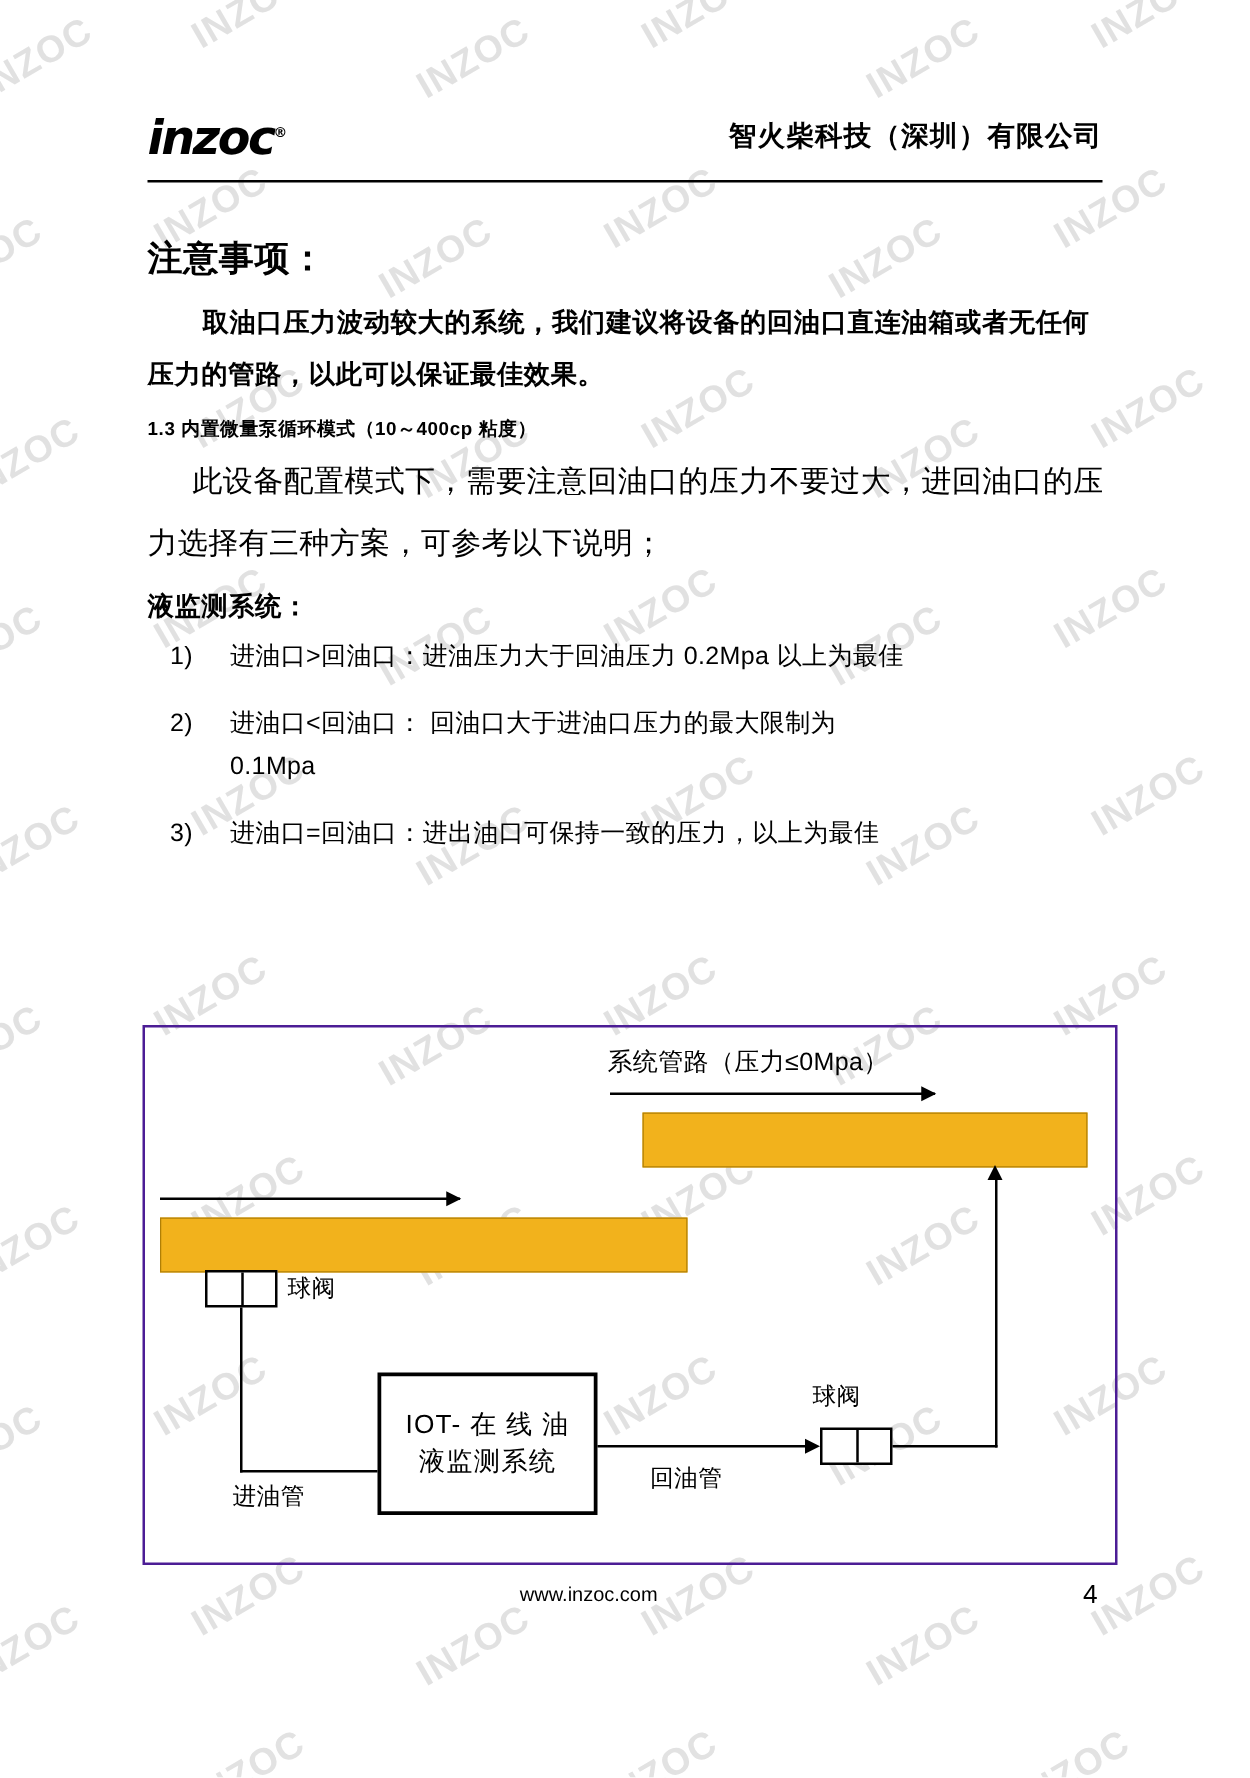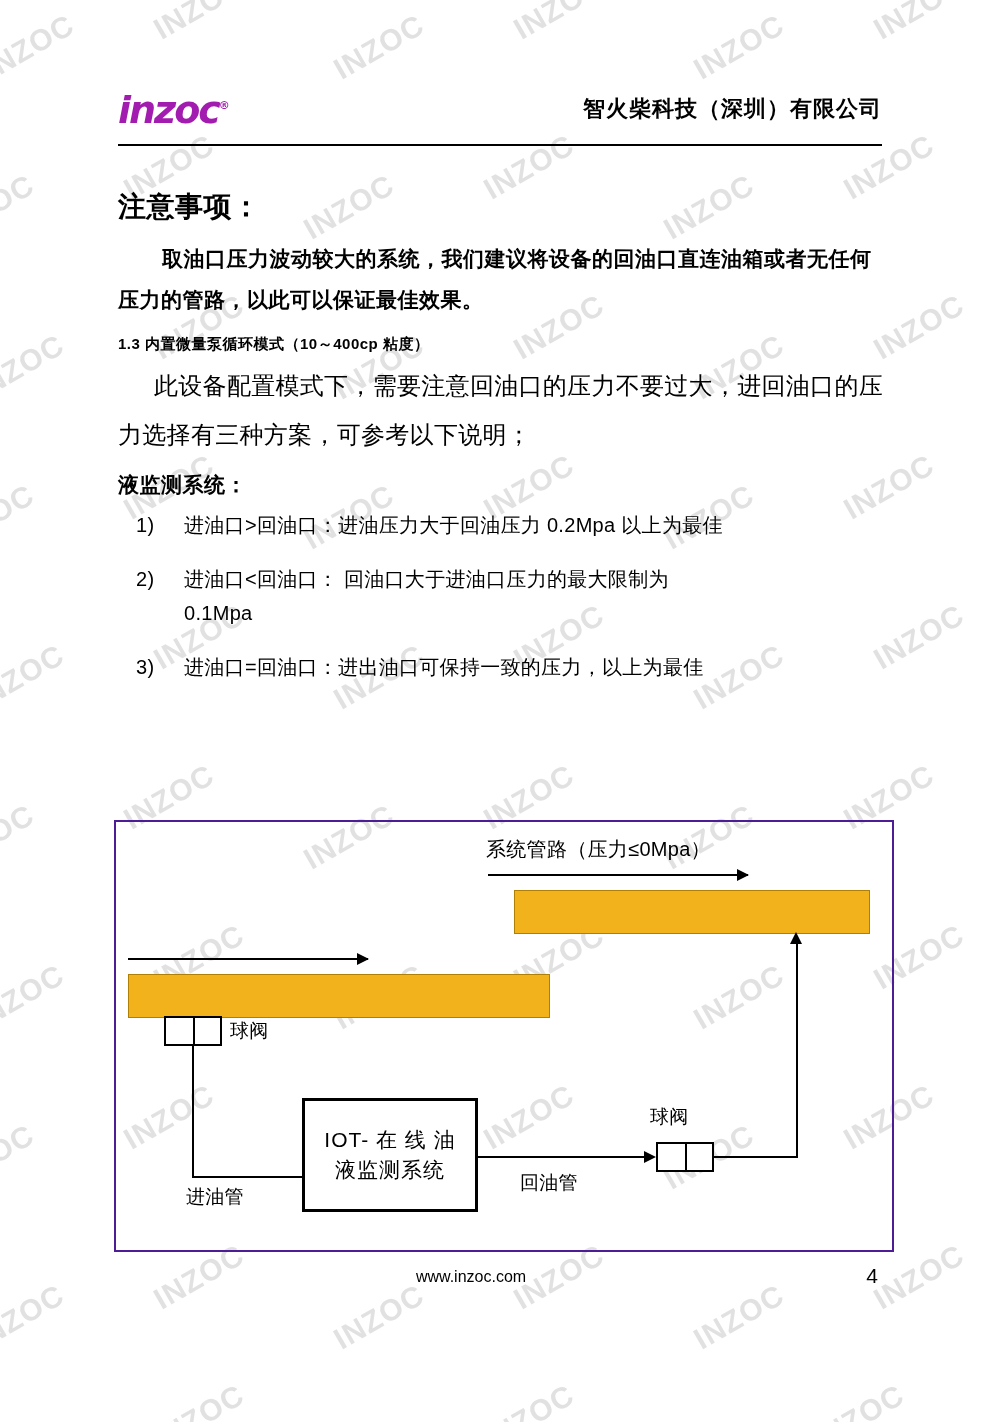--- a/index.html
+++ b/index.html
@@ -52,21 +52,21 @@
   }
   .logo {
     position: absolute;
     left: 0;
     top: 6px;
     font-family: "DejaVu Sans", sans-serif;
     font-size: 38px;
     font-weight: bold;
     font-style: italic;
     letter-spacing: -2px;
-    color: #a21caf;
+    color: #000000;
   }
   .logo .reg {
     font-size: 11px;
     font-style: normal;
     vertical-align: super;
     letter-spacing: 0;
   }
   .header-company {
     position: absolute;
     right: 0;

